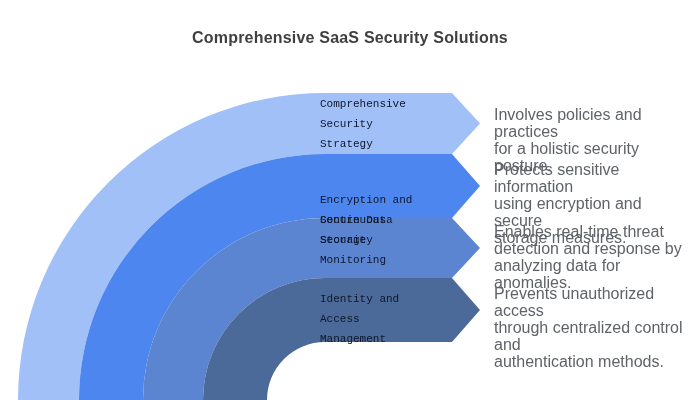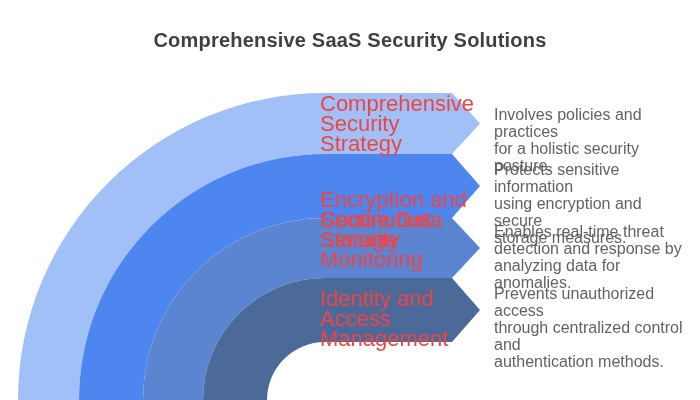--- a/index.html
+++ b/index.html
@@ -14,38 +14,39 @@
     background: #ffffff;
     overflow: hidden;
     font-family: "Liberation Sans", sans-serif;
   }
   .title {
     position: absolute;
     top: 29px;
     left: 0;
     width: 700px;
     text-align: center;
-    font-size: 20px;
+    font-size: 16px;
     font-weight: bold;
     color: #404040;
     letter-spacing: 0.2px;
   }
   .rings-svg {
     position: absolute;
     left: 0;
     top: 0;
   }
   .band-label {
     position: absolute;
     left: 320px;
     width: 150px;
-    color: #ef4444;
-    font-size: 22px;
+    color: #0f172a;
+    font-size: 11px;
     line-height: 20px;
     white-space: pre-line;
+    font-family: Liberation Mono, monospace;
   }
   .band-label.l1 { top: 94px; }
   .band-label.l2 { top: 156px; margin-top: 34px; }
   .band-label.l3 { top: 210px; }
   .band-label.l4 { top: 289px; }
   .band-desc {
     position: absolute;
     left: 494px;
     width: 200px;
     color: #5F6368;

